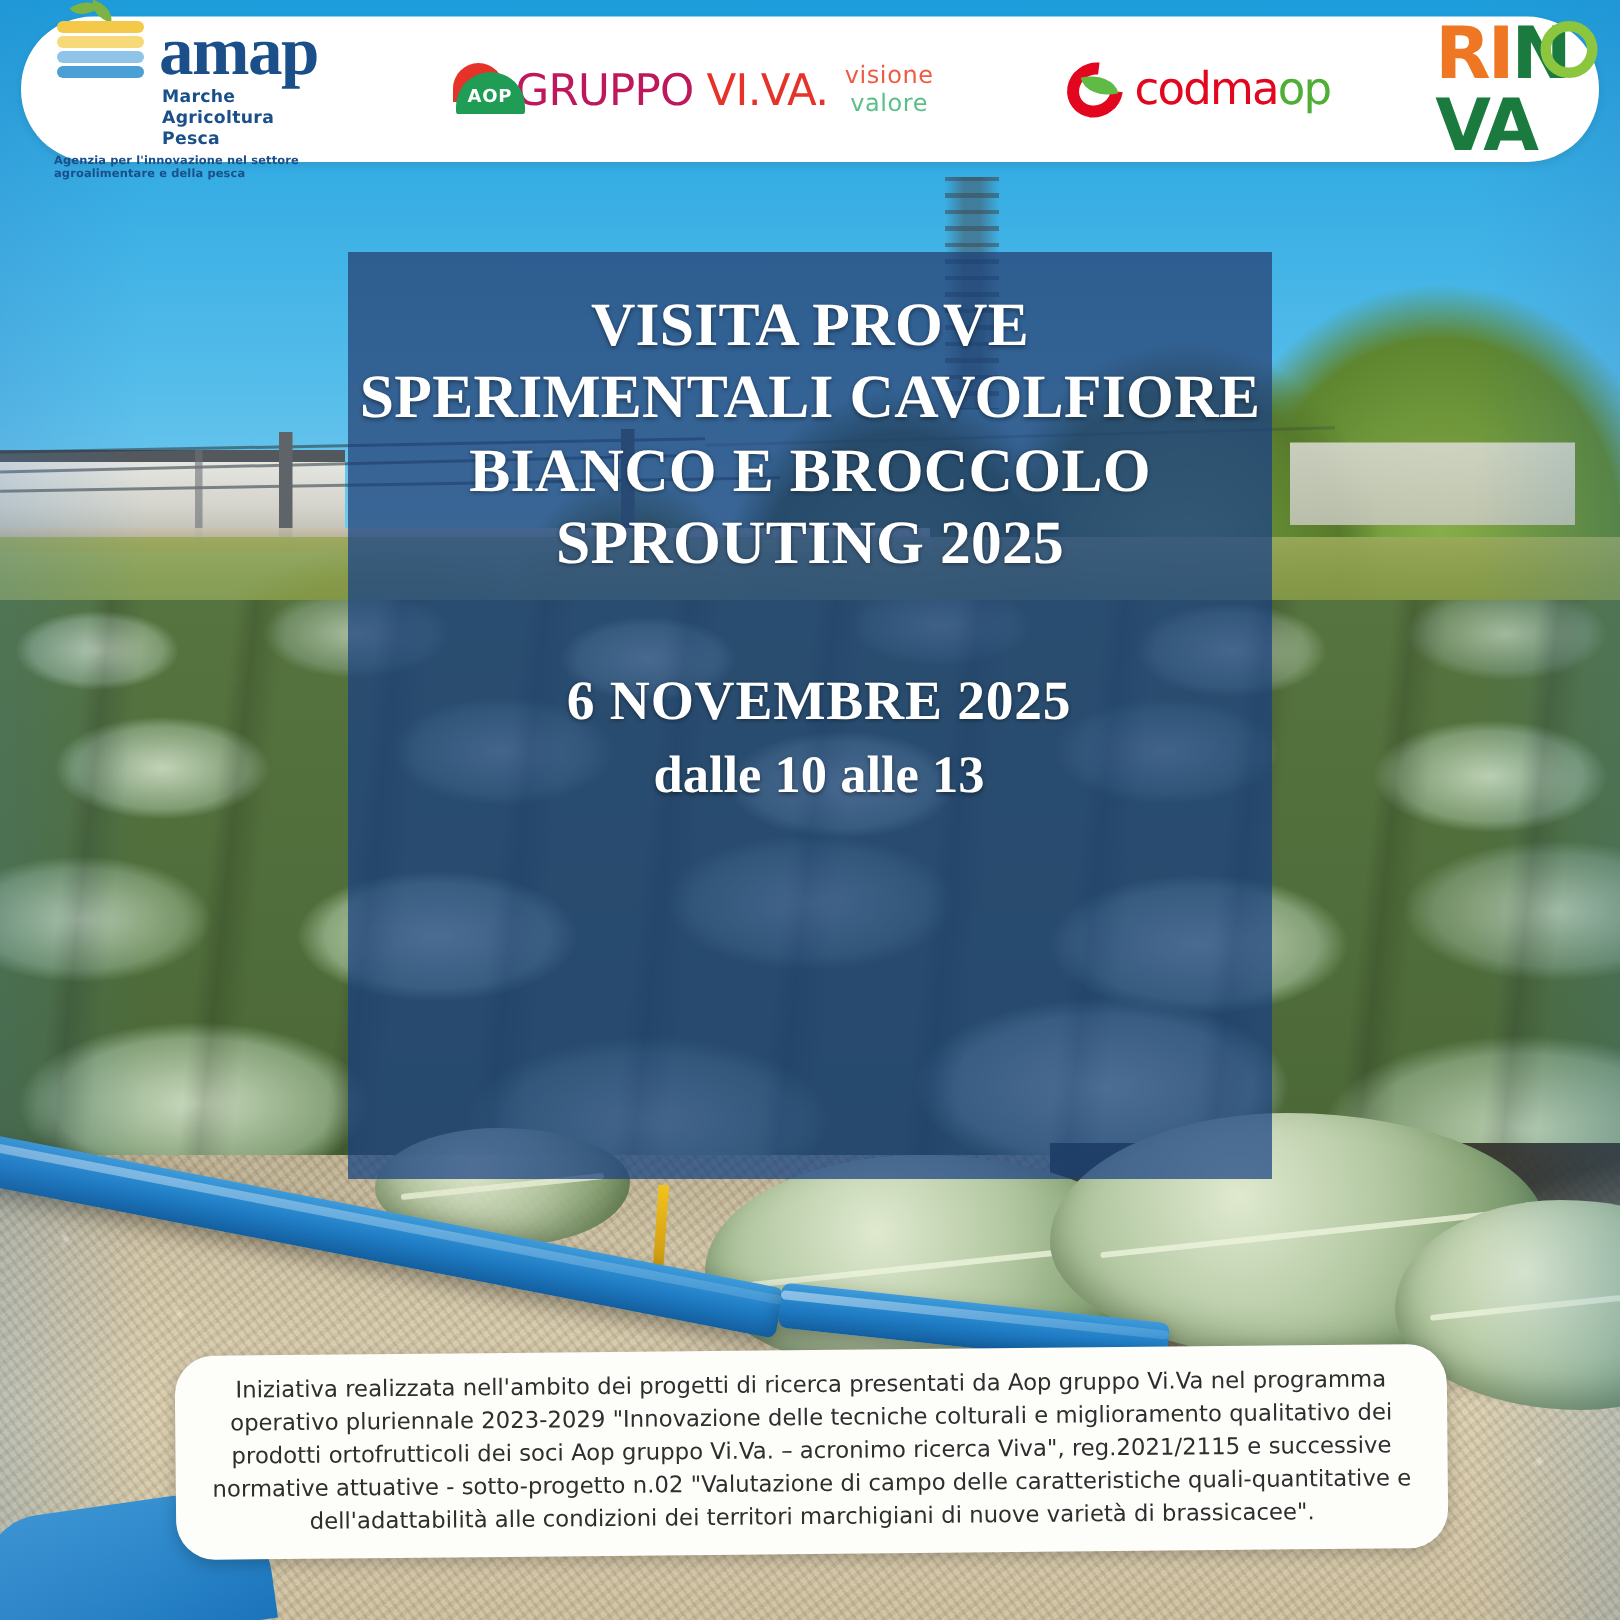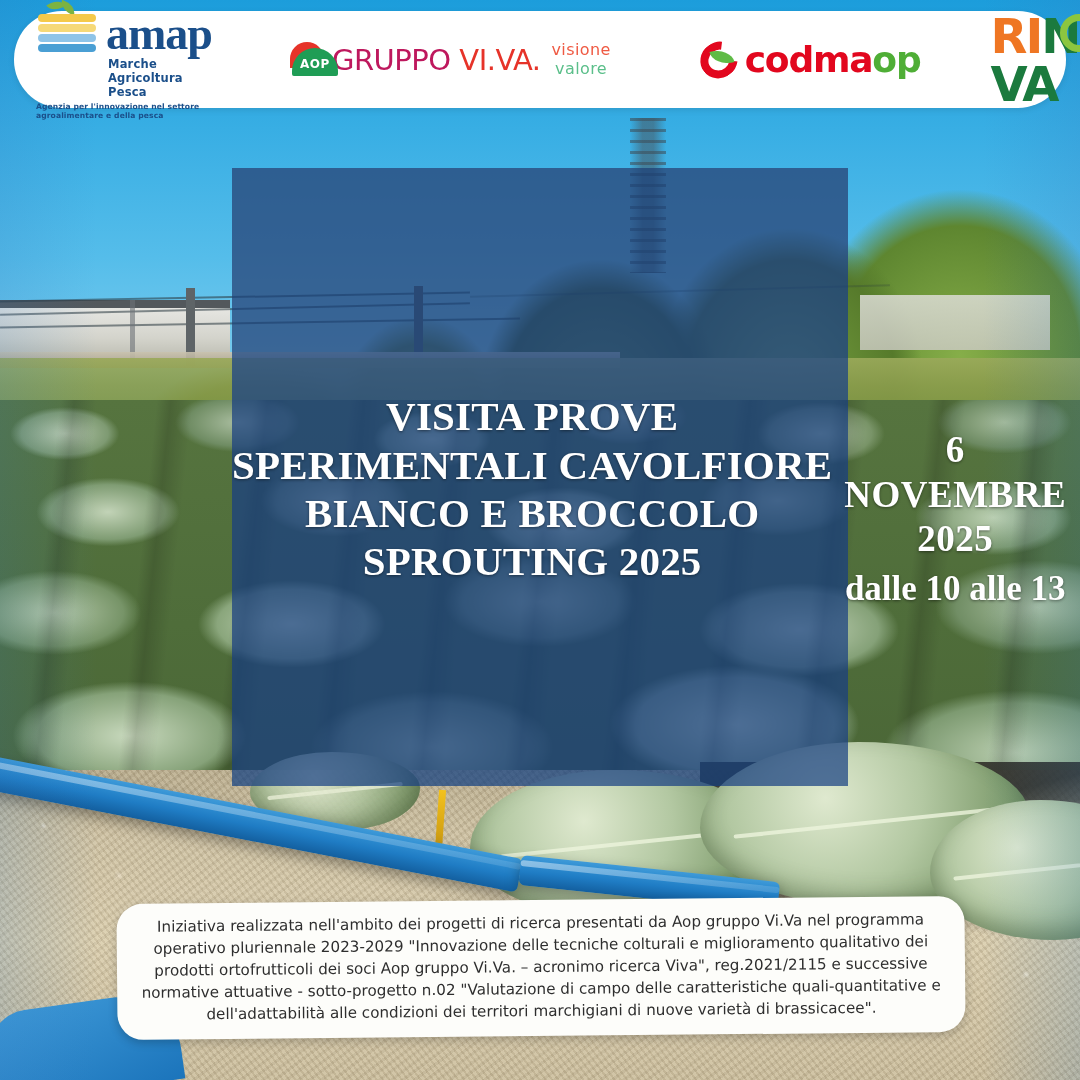--- a/index.html
+++ b/index.html
@@ -219,21 +219,21 @@
   .overlay-panel {
     position: absolute;
     left: 232px; top: 168px; width: 616px; height: 618px;
     background: rgba(18, 62, 124, 0.70);
     backdrop-filter: saturate(.5);
   }
 
   .poster-text {
     position: absolute;
     left: 232px; top: 168px; width: 616px; height: 618px;
-    display: flex; 
+    display: flex; flex-direction: column;
     align-items: center;
     padding-top: 24px;
     color: #ffffff;
     text-align: center;
     font-family: "Liberation Serif", "DejaVu Serif", serif;
     text-shadow: 0 1px 3px rgba(0,0,0,.45);
   }
 
   .title-block {
     font-weight: bold;
@@ -349,21 +349,21 @@
     transform: rotate(-38deg);
   }
   .cod-leaf {
     position: absolute; left: 11px; top: 7px; width: 22px; height: 16px;
     background: #5fbb46;
     border-radius: 0 100% 0 100%;
     transform: rotate(-14deg);
   }
   .cod-word {
     font-family: "DejaVu Sans", sans-serif;
-    font-weight: bold; font-size: 36px; letter-spacing: -1.2px; text-align: center;
+    font-weight: normal; font-size: 30px; letter-spacing: -1.2px; text-align: center;
   }
   .cod-word .r { color: #e2071e; }
   .cod-word .g { color: #4fae36; }
 
   
   .logo-rinova { margin-left: 70px; display: flex; align-items: center; }
   .rin-word {
     font-family: "DejaVu Sans", sans-serif;
     font-weight: bold; font-size: 48px; letter-spacing: -2px;
     line-height: 1;

